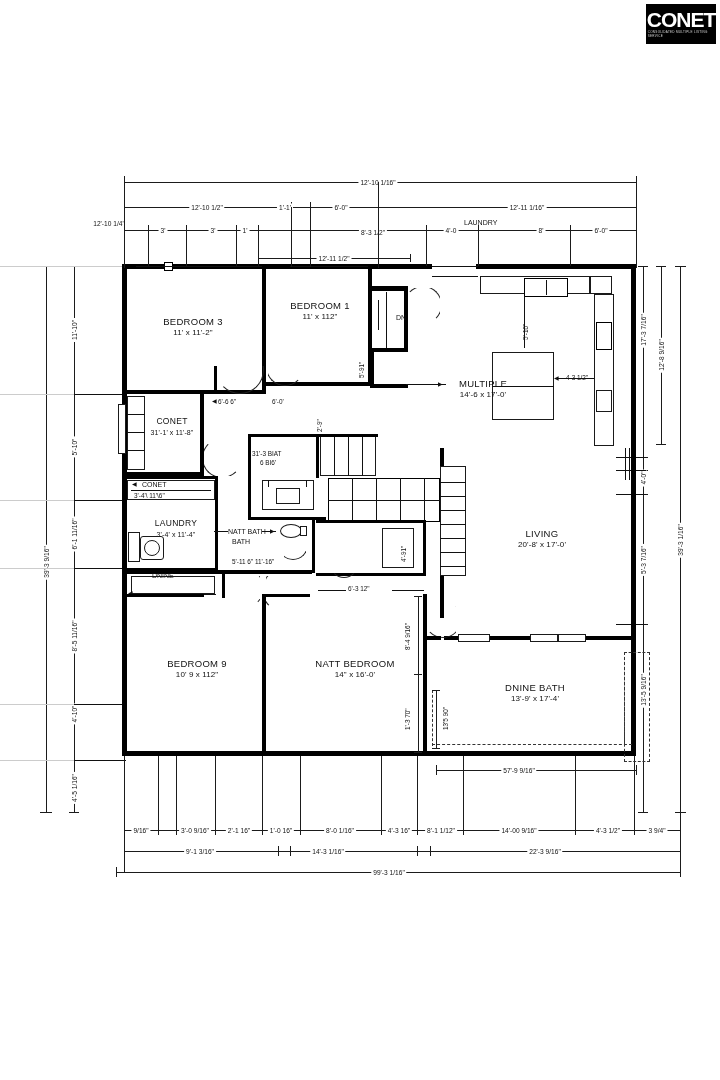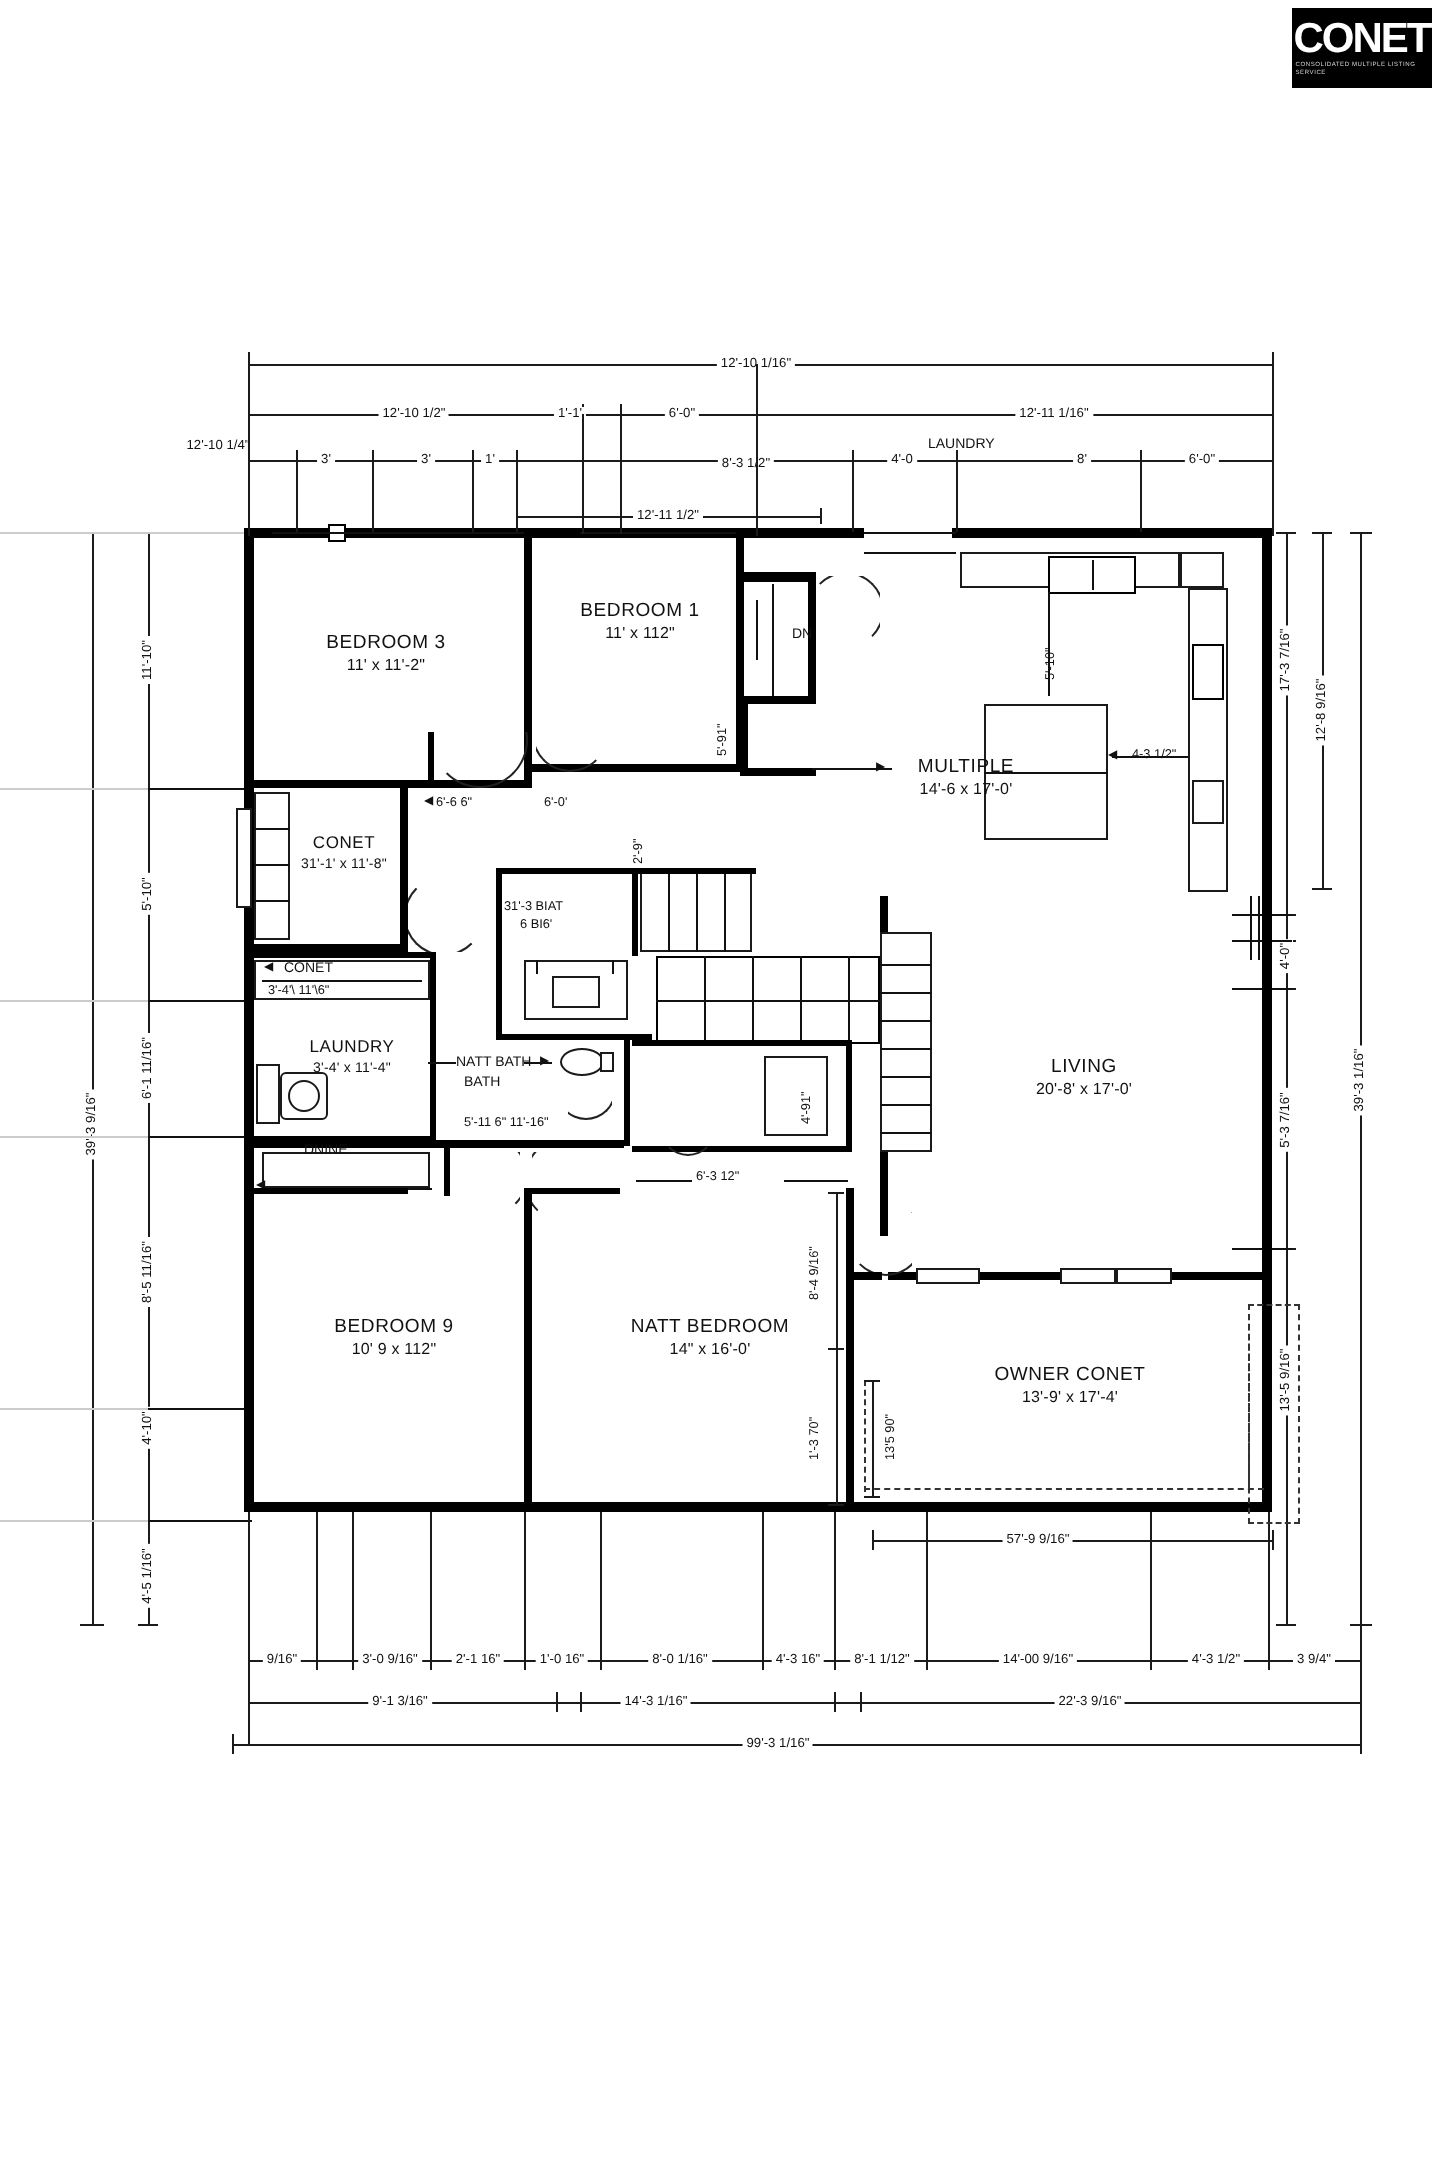--- a/index.html
+++ b/index.html
@@ -482,21 +482,21 @@
     <div class="vt" style="left:404px;top:730px;">1'-3 70"</div>
     <div class="dimlinev" style="left:418px;top:596px;height:156px;"></div>
     <div class="tickh" style="left:414px;top:596px;width:8px;"></div>
     <div class="tickh" style="left:414px;top:674px;width:8px;"></div>
     <div class="tickh" style="left:414px;top:752px;width:8px;"></div>
   </div>
 
   <div>
     <div class="w" style="left:427px;top:636px;width:14px;height:4px;"></div>
     <div class="rm" style="left:470px;top:682px;width:130px;">
-      <div class="n">OWNER CONET</div>
+      <div class="n">DNINE BATH</div>
       <div class="d">13'-9' x 17'-4'</div>
     </div>
     <div class="dash" style="left:432px;top:744px;width:200px;"></div>
     <div class="dashv" style="left:432px;top:690px;height:56px;"></div>
     <div class="dashv" style="left:624px;top:652px;height:92px;"></div>
     <div class="dashbox" style="left:624px;top:652px;width:26px;height:110px;"></div>
     <div class="vt" style="left:442px;top:730px;">13'5 90"</div>
     <div class="dimlinev" style="left:436px;top:690px;height:58px;"></div>
     <div class="tickh" style="left:432px;top:690px;width:8px;"></div>
     <div class="tickh" style="left:432px;top:748px;width:8px;"></div>

